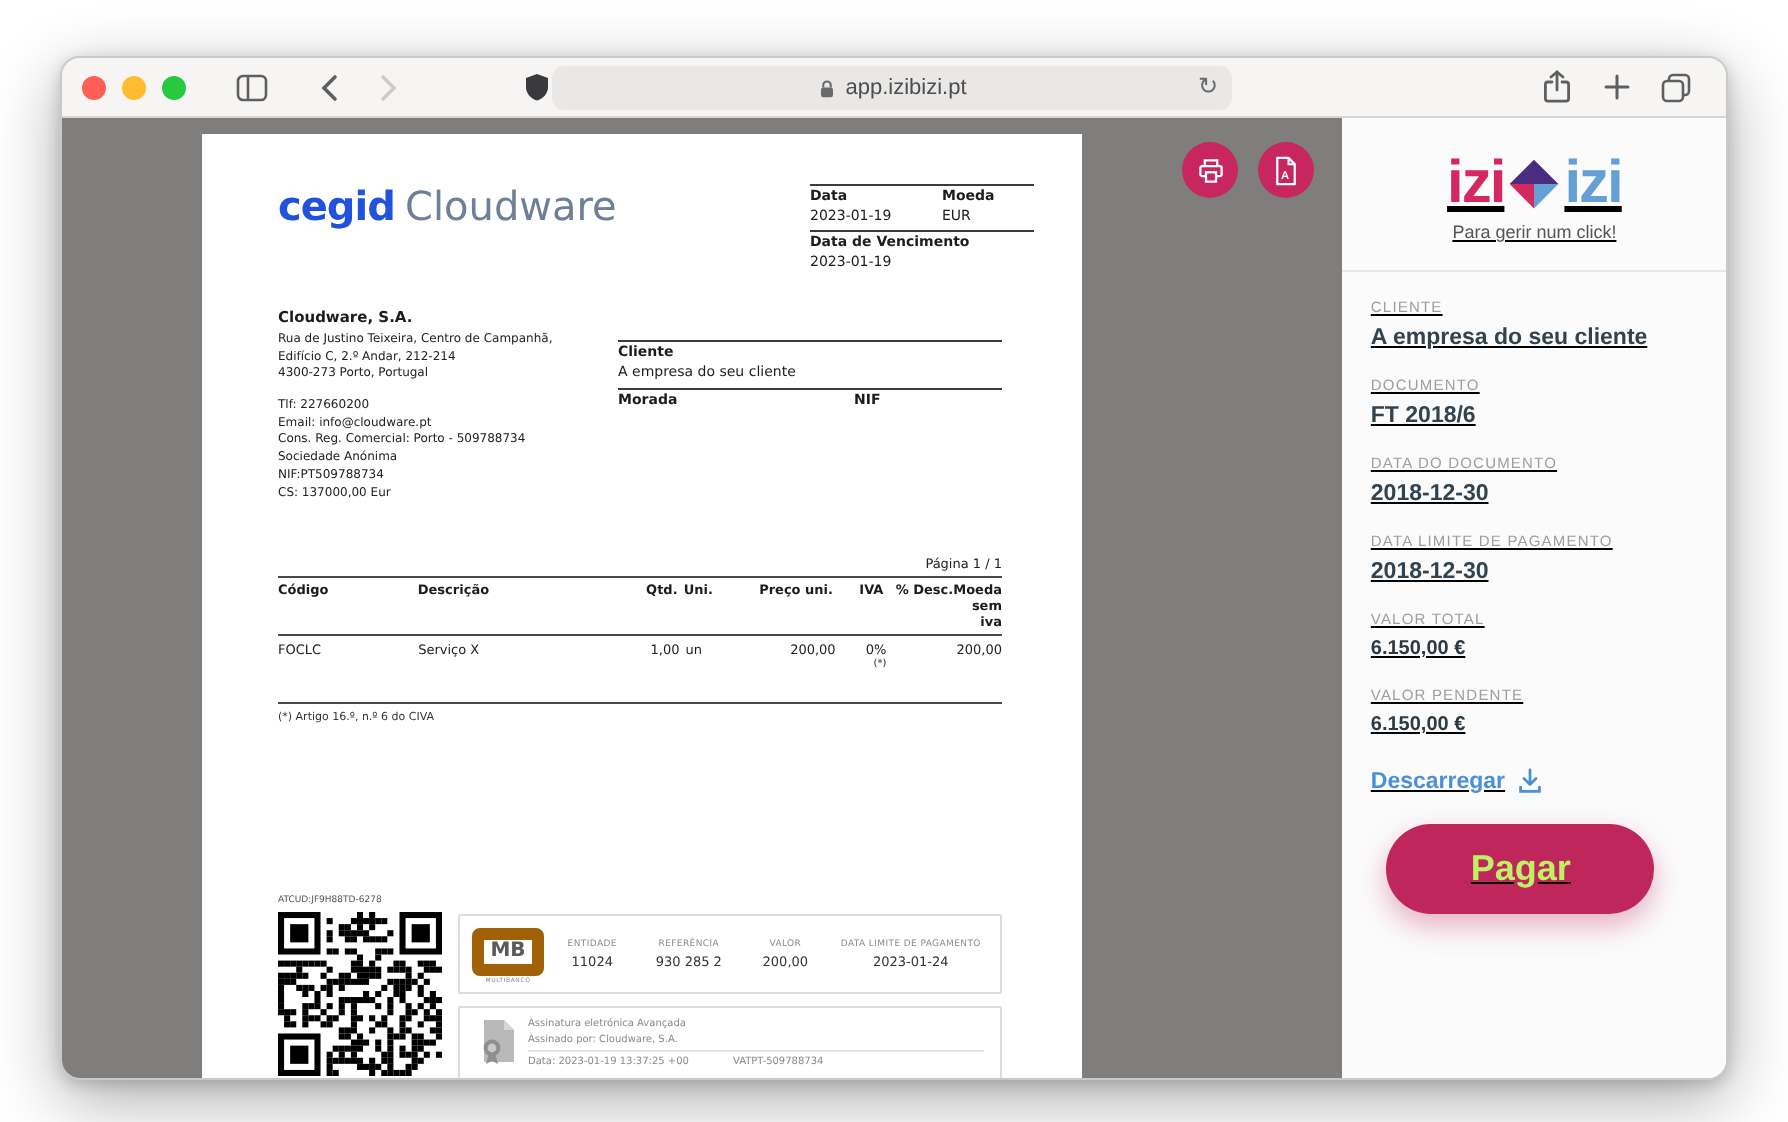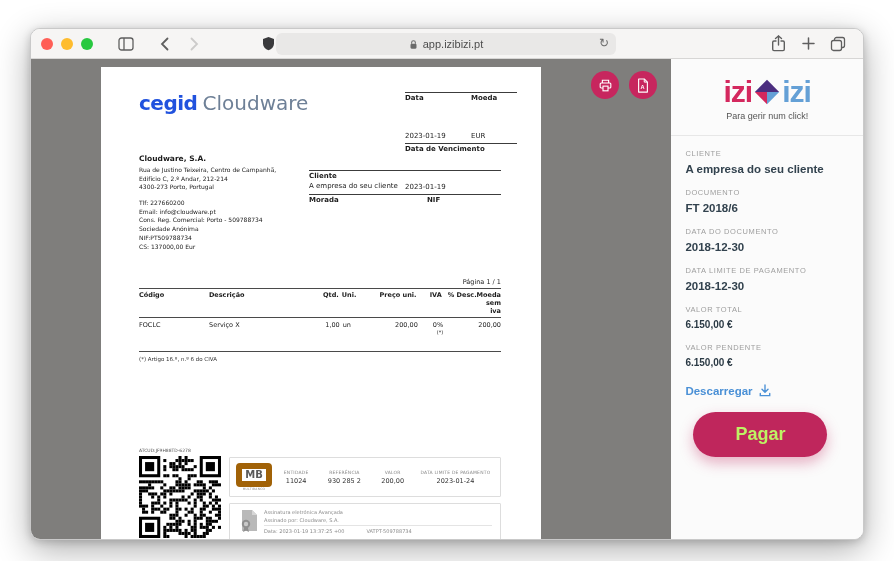--- a/index.html
+++ b/index.html
@@ -3,21 +3,21 @@
 <meta charset="utf-8">
 <style>
   * { margin:0; padding:0; box-sizing:border-box; }
   html,body { width:894px; height:561px; background:#ffffff; overflow:hidden;
               font-family:"Liberation Sans", sans-serif; }
 
   
   .window { position:absolute; left:30px; top:28px; width:834px; height:512px;
             border-radius:10px; overflow:hidden; background:#fff;
             box-shadow:0 10px 34px rgba(0,0,0,.32), 0 2px 8px rgba(0,0,0,.18);
-            border:1px solid #c9c9c9; }
+            border:1px solid #c9c9c9;text-decoration:underline; }
 
   
   .toolbar { height:30px; background:#f6f5f4; border-bottom:1px solid #d7d6d5;
              display:flex; align-items:center; padding:0 10px; position:relative; }
   .lights { display:flex; gap:8px; margin-right:18px; }
   .light { width:12px; height:12px; border-radius:50%; }
   .tb-ic { width:22px; height:22px; display:flex; align-items:center; justify-content:center;
            margin:0 4px; cursor:default; }
   .urlbar { position:absolute; left:245px; top:4px; width:340px; height:22px;
             background:#e9e8e7; border-radius:6px; display:flex; align-items:center;
@@ -47,21 +47,21 @@
 
   .doc-type { font-size:7.5px; font-weight:bold; }
   .doc-num  { font-size:9px; margin-top:3px; }
   .doc-atcud{ font-size:4.5px; color:#444; margin-top:1px; }
   .doc-orig { font-size:7.5px; font-weight:bold; margin-top:2px; }
 
   .dates { width:112px; font-size:7px; }
   .dates .hrow { display:flex; font-weight:bold; }
   .dates .hrow span { border-top:1px solid #3c3c3c; padding-top:1px; }
   .dates .c1 { width:66px; } .dates .c2 { flex:1; }
-  .dates .vrow { display:flex; padding:2px 0 3px 0;margin-top:28px; }
+  .dates .vrow { display:flex; padding:2px 0 3px 0; }
 
   .co-name { font-size:7.5px; font-weight:bold; margin-bottom:3px; }
   .co-line { font-size:6px; line-height:1.45; color:#222; }
   .co-gap { height:7px; }
 
   .cli { width:192px; font-size:7px; }
   .cli .lbl { font-weight:bold; border-top:1px solid #3c3c3c; padding-top:1px; }
   .cli .val { padding:2px 0 4px 0; }
   .cli .two { display:flex; }
   .cli .m { width:118px; } .cli .n { flex:1; }

